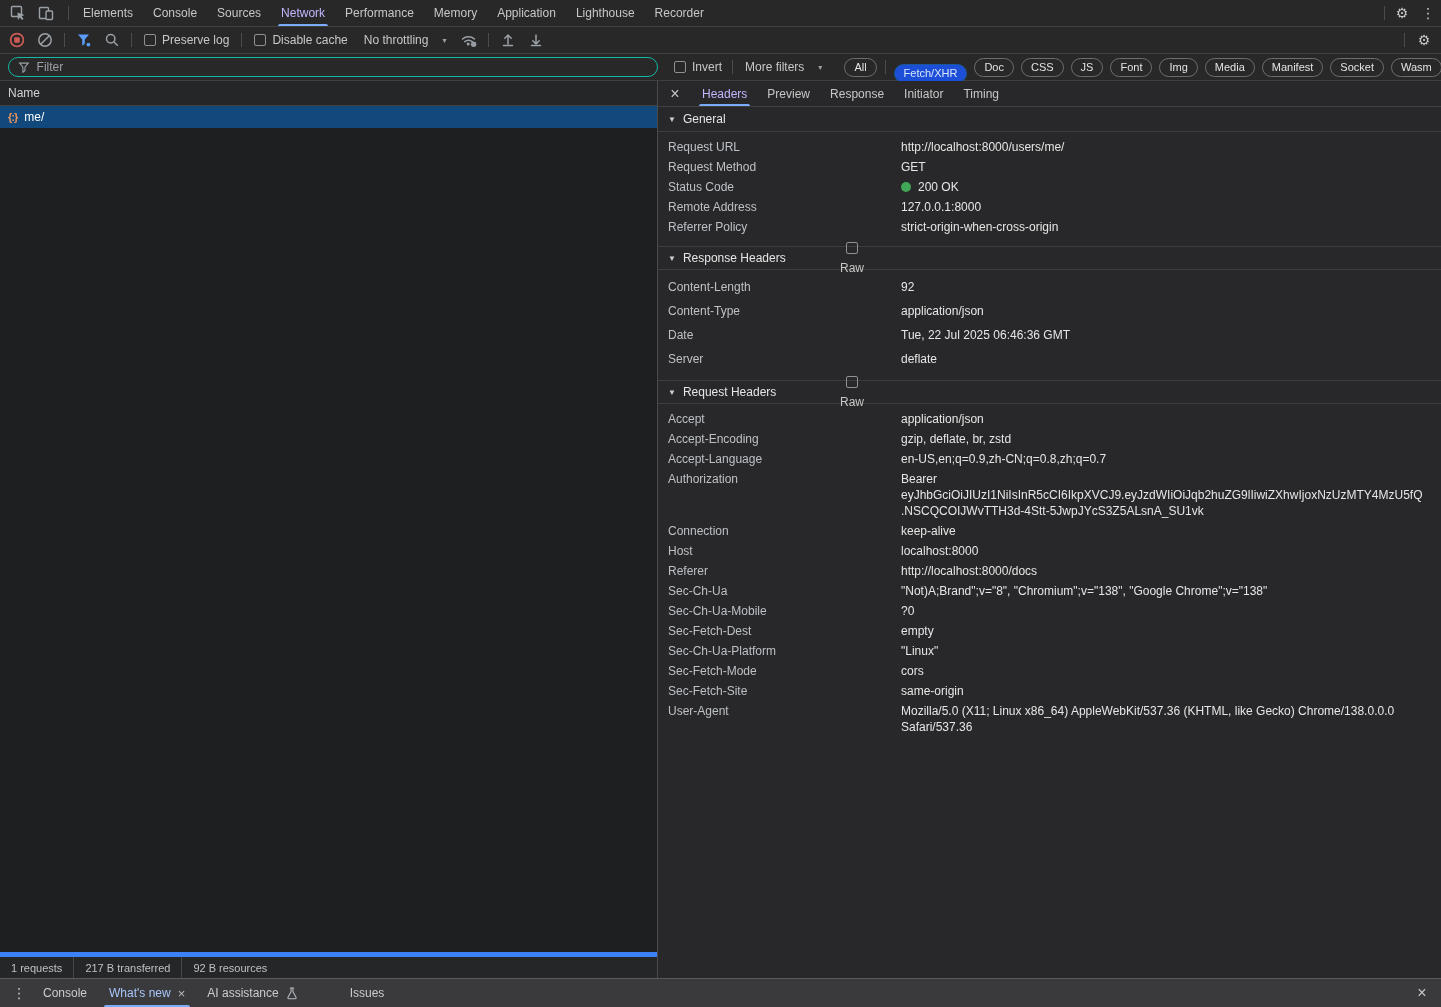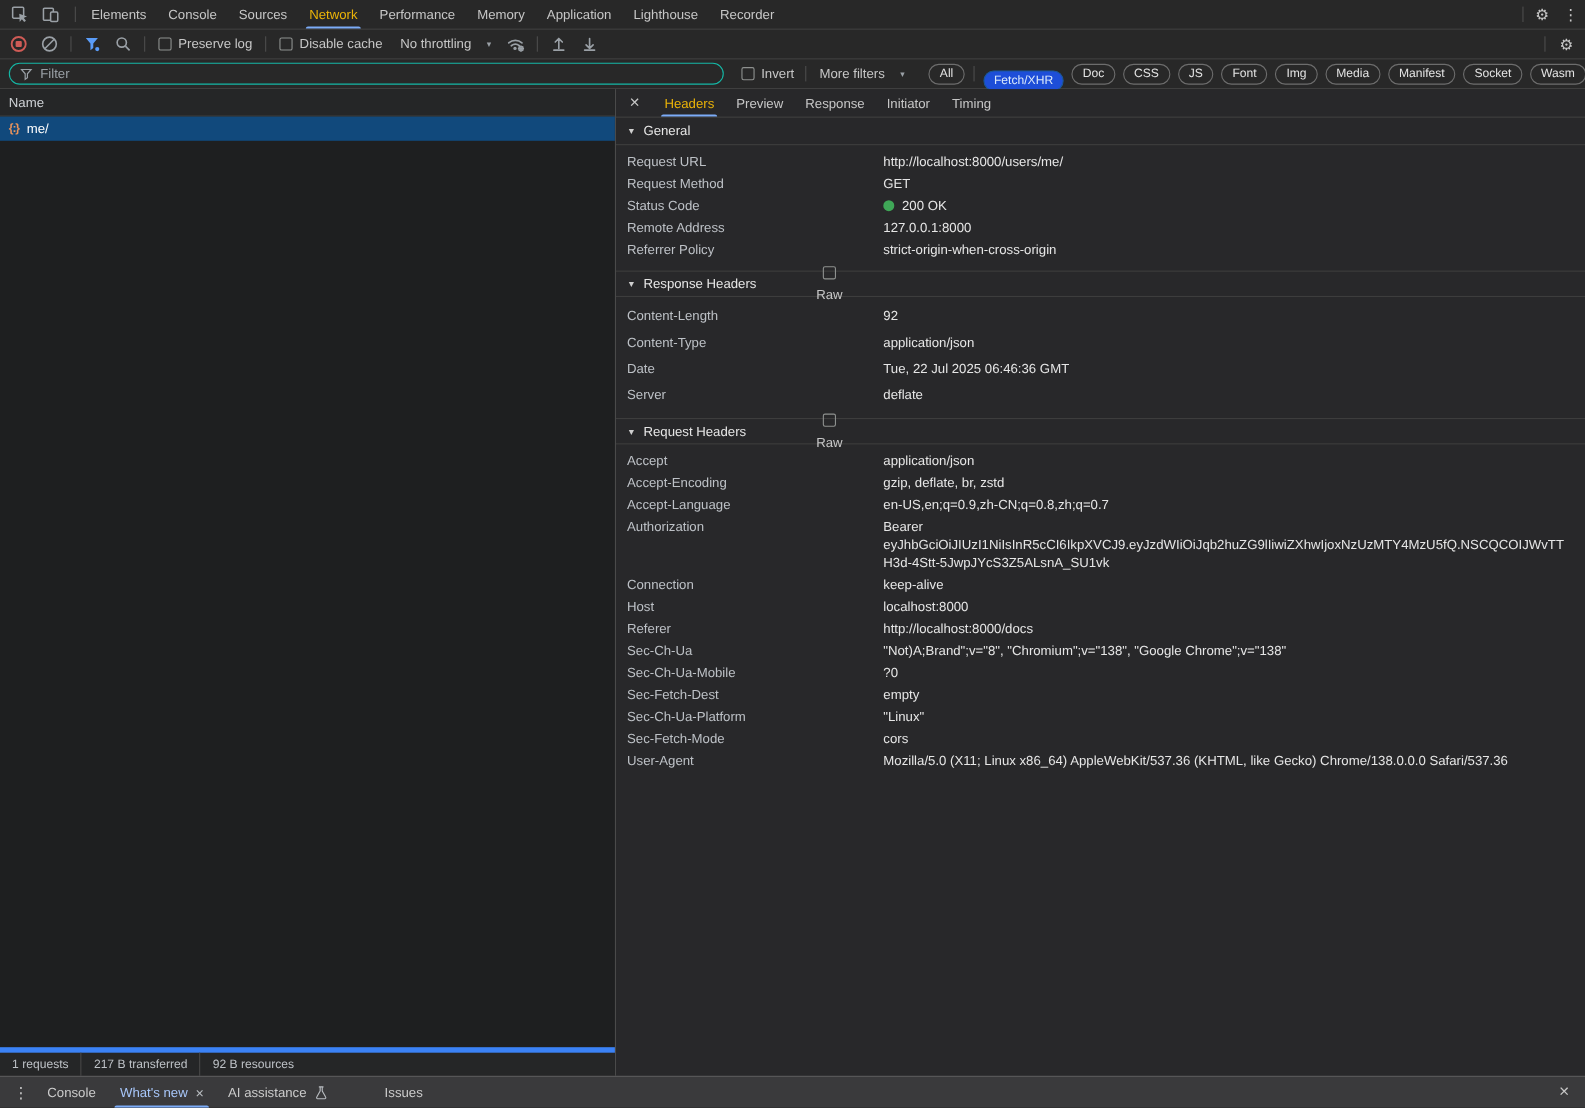--- a/index.html
+++ b/index.html
@@ -9,21 +9,21 @@
     font-family:"Liberation Sans", sans-serif; font-size:12px;
     -webkit-font-smoothing:antialiased;
   }
   .devtools { display:flex; flex-direction:column; width:1441px; height:1007px; }
 
   
   .tabbar { flex:none; height:27px; display:flex; align-items:stretch; border-bottom:1px solid #3f3f3f; }
   .tb-icons { display:flex; align-items:center; padding:0 5px; gap:2px; }
   .icon-btn { width:26px; height:22px; display:flex; align-items:center; justify-content:center; border-radius:3px; color:#9aa0a6; }
   .tab { padding:0 10px; display:flex; align-items:center; color:#c7c7c7; position:relative; cursor:default; white-space:nowrap; }
-  .tab.active { color:#eab308; }
+  .tab.active { color:#c4b5fd; }
   .tab.active::after { content:""; position:absolute; left:7px; right:7px; bottom:0; height:2px; background:#7cacf8; border-radius:2px 2px 0 0; }
   .spacer { flex:1; }
   .vsep { width:1px; height:14px; background:#4c4c4c; align-self:center; margin:0 4px; flex:none; }
   .glyph { font-size:14px; line-height:1; color:#c7c7c7; }
 
   
   .toolbar { flex:none; height:27px; display:flex; align-items:center; border-bottom:1px solid #3f3f3f; padding:0 4px; gap:2px; }
   .cb { width:12px; height:12px; border:1px solid #8e918f; border-radius:2px; flex:none; background:transparent; }
   .cb-group { display:flex; align-items:center; gap:6px; padding:0 6px; color:#c7c7c7; white-space:nowrap; }
   .ddown { display:flex; align-items:center; gap:14px; padding:0 8px; color:#c7c7c7; white-space:nowrap; }
@@ -33,21 +33,21 @@
   .filterbar { flex:none; height:27px; display:flex; align-items:center; border-bottom:1px solid #3f3f3f; padding:0 8px; }
   .filter-input { width:650px; flex:none; height:20px; border:1px solid #14b8a6; border-radius:11px; display:flex; align-items:center; gap:6px; padding:0 9px; }
   .filter-input input { background:transparent; border:none; outline:none; color:#dfe1e4; font:inherit; width:100%; }
   .filter-input input::placeholder { color:#9aa0a6; }
   .chips { display:flex; align-items:center; gap:7px; margin-left:14px; }
   .chip { border:1px solid #6d6d6d; border-radius:11px; padding:2.5px 9px; font-size:11px; color:#e3e3e3; white-space:nowrap; cursor:default; }
   .chip.active { background:#1d4ed8; border-color:#1a579a; color:#d9e8fb;margin-top:12px; }
 
   
   .main { flex:1; min-height:0; display:flex; }
-  .left { width:560px; flex:none; display:flex; flex-direction:column; background:#1e1f20; border-right:1px solid #4a4a4a; }
+  .left { width:658px; flex:none; display:flex; flex-direction:column; background:#1e1f20; border-right:1px solid #4a4a4a; }
   .list-header { flex:none; height:25px; display:flex; align-items:center; padding:0 8px; color:#cfd2d6; background:#252627; border-bottom:1px solid #3f3f3f; }
   .list-body { flex:1; min-height:0; }
   .req-row { height:22px; display:flex; align-items:center; gap:7px; padding:0 8px; background:#11497c; color:#ffffff; }
   .json-badge { color:#e8935c; font-weight:700; font-size:11px; letter-spacing:-1px; }
   .summary { flex:none; height:26px; display:flex; align-items:stretch; font-size:11px; color:#bdc1c6; background:#252627; border-top:5px solid #3b82f6; }
   .summary .sum-item { display:flex; align-items:center; padding:0 11px; border-right:1px solid #474747; white-space:nowrap; }
   .summary .sum-item:last-child { border-right:none; }
 
   
   .right { flex:1; min-width:0; display:flex; flex-direction:column; background:#28282a; }
@@ -357,20 +357,24 @@
             </div>
           <div class="hrow">
               <span class="hkey">Sec-Ch-Ua-Platform</span>
               <span class="hval">"Linux"</span>
             </div>
           <div class="hrow">
               <span class="hkey">Sec-Fetch-Mode</span>
               <span class="hval">cors</span>
             </div>
           <div class="hrow">
+              <span class="hkey">Sec-Fetch-Site</span>
+              <span class="hval">same-origin</span>
+            </div>
+          <div class="hrow">
               <span class="hkey">User-Agent</span>
               <span class="hval">Mozilla/5.0 (X11; Linux x86_64) AppleWebKit/537.36 (KHTML, like Gecko) Chrome/138.0.0.0 Safari/537.36</span>
             </div>
         </div>
 
       </div>
     </div>
   </div>
 
   <div class="drawer">

